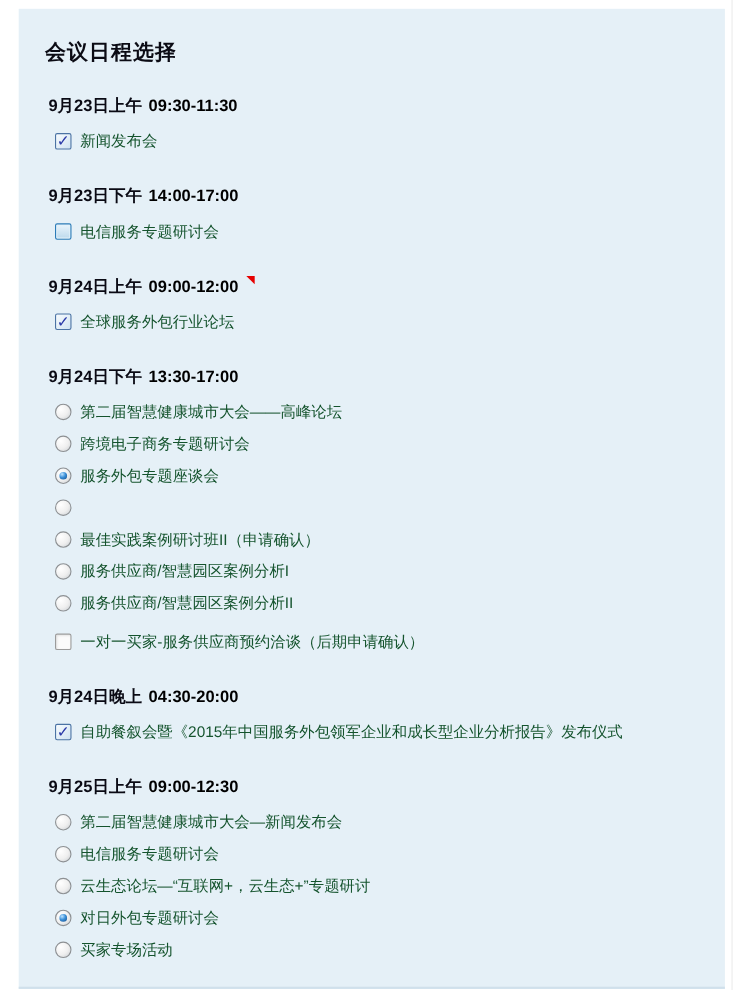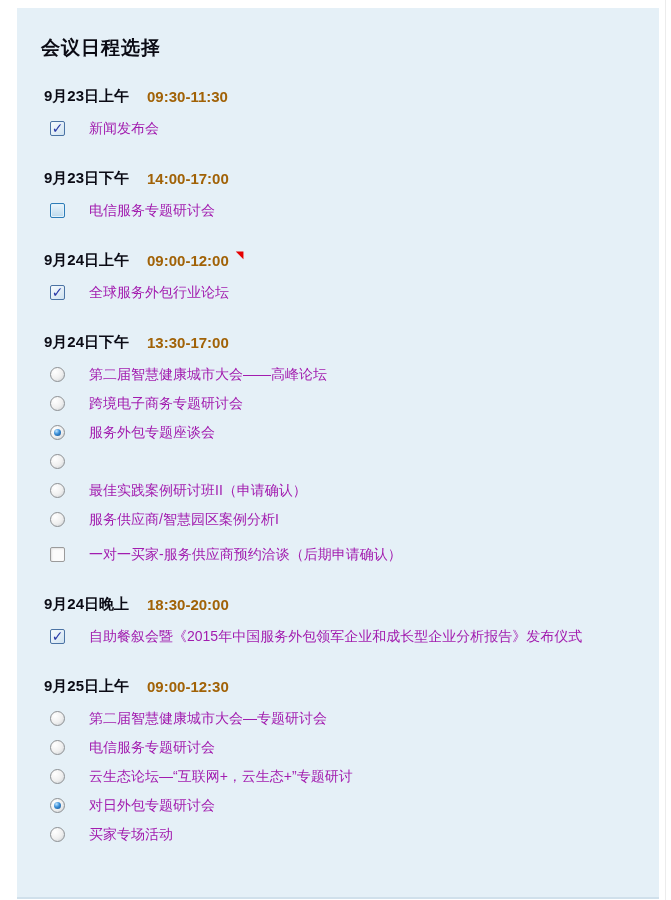--- a/index.html
+++ b/index.html
@@ -39,42 +39,42 @@
   }
   .section { padding-left: 27px; margin-top: 25px; }
   .section-header {
     height: 20px;
     display: flex;
     align-items: center;
     font-size: 15px;
     font-weight: bold;
     color: #0a0a14;
   }
-  .section-time { margin-left: 18px; color: #a16207; }
+  .section-time { margin-left: 6px; color: #000000; }
   .flag-icon {
     font-size: 10px;
     color: #e60000;
     margin-left: 7px;
     position: relative;
     top: -5px;
     line-height: 1;
   }
   .items { margin-top: 8px; }
   .item {
     height: 29px;
     display: flex;
     align-items: center;
     padding-left: 6px;
     cursor: default;
   }
   .item.gap-before { margin-top: 6px; text-align: right; }
   .option-label {
-    margin-left: 24px;
+    margin-left: 8px;
     font-size: 14px;
-    color: #a21caf;
+    color: #14532d;
     white-space: nowrap;
   }
   .ctrl {
     width: 15px; height: 15px;
     flex: 0 0 auto;
     display: flex;
     align-items: center;
     justify-content: center;
     position: relative;
   }
@@ -197,32 +197,36 @@
   <label class="item">
     <span class="ctrl radio"></span>
     <span class="option-label">最佳实践案例研讨班II（申请确认）</span>
   </label>
 
   <label class="item">
     <span class="ctrl radio"></span>
     <span class="option-label">服务供应商/智慧园区案例分析I</span>
   </label>
 
+  <label class="item">
+    <span class="ctrl radio"></span>
+    <span class="option-label">服务供应商/智慧园区案例分析II</span>
+  </label>
 
   <label class="item gap-before">
     <span class="ctrl checkbox gray"></span>
     <span class="option-label">一对一买家-服务供应商预约洽谈（后期申请确认）</span>
   </label>
 </div>
   </div>
 
   <div class="section">
     <div class="section-header">
       <span>9月24日晚上</span>
-      <span class="section-time">18:30-20:00</span>
+      <span class="section-time">04:30-20:00</span>
 
     </div>
     <div class="items">
   <label class="item">
     <span class="ctrl checkbox checked">
                 <span class="mark">✓</span>
               </span>
     <span class="option-label">自助餐叙会暨《2015年中国服务外包领军企业和成长型企业分析报告》发布仪式</span>
   </label>
 </div>
@@ -230,21 +234,21 @@
 
   <div class="section">
     <div class="section-header">
       <span>9月25日上午</span>
       <span class="section-time">09:00-12:30</span>
 
     </div>
     <div class="items">
   <label class="item">
     <span class="ctrl radio"></span>
-    <span class="option-label">第二届智慧健康城市大会—专题研讨会</span>
+    <span class="option-label">第二届智慧健康城市大会—新闻发布会</span>
   </label>
 
   <label class="item">
     <span class="ctrl radio"></span>
     <span class="option-label">电信服务专题研讨会</span>
   </label>
 
   <label class="item">
     <span class="ctrl radio"></span>
     <span class="option-label">云生态论坛—“互联网+，云生态+”专题研讨</span>

